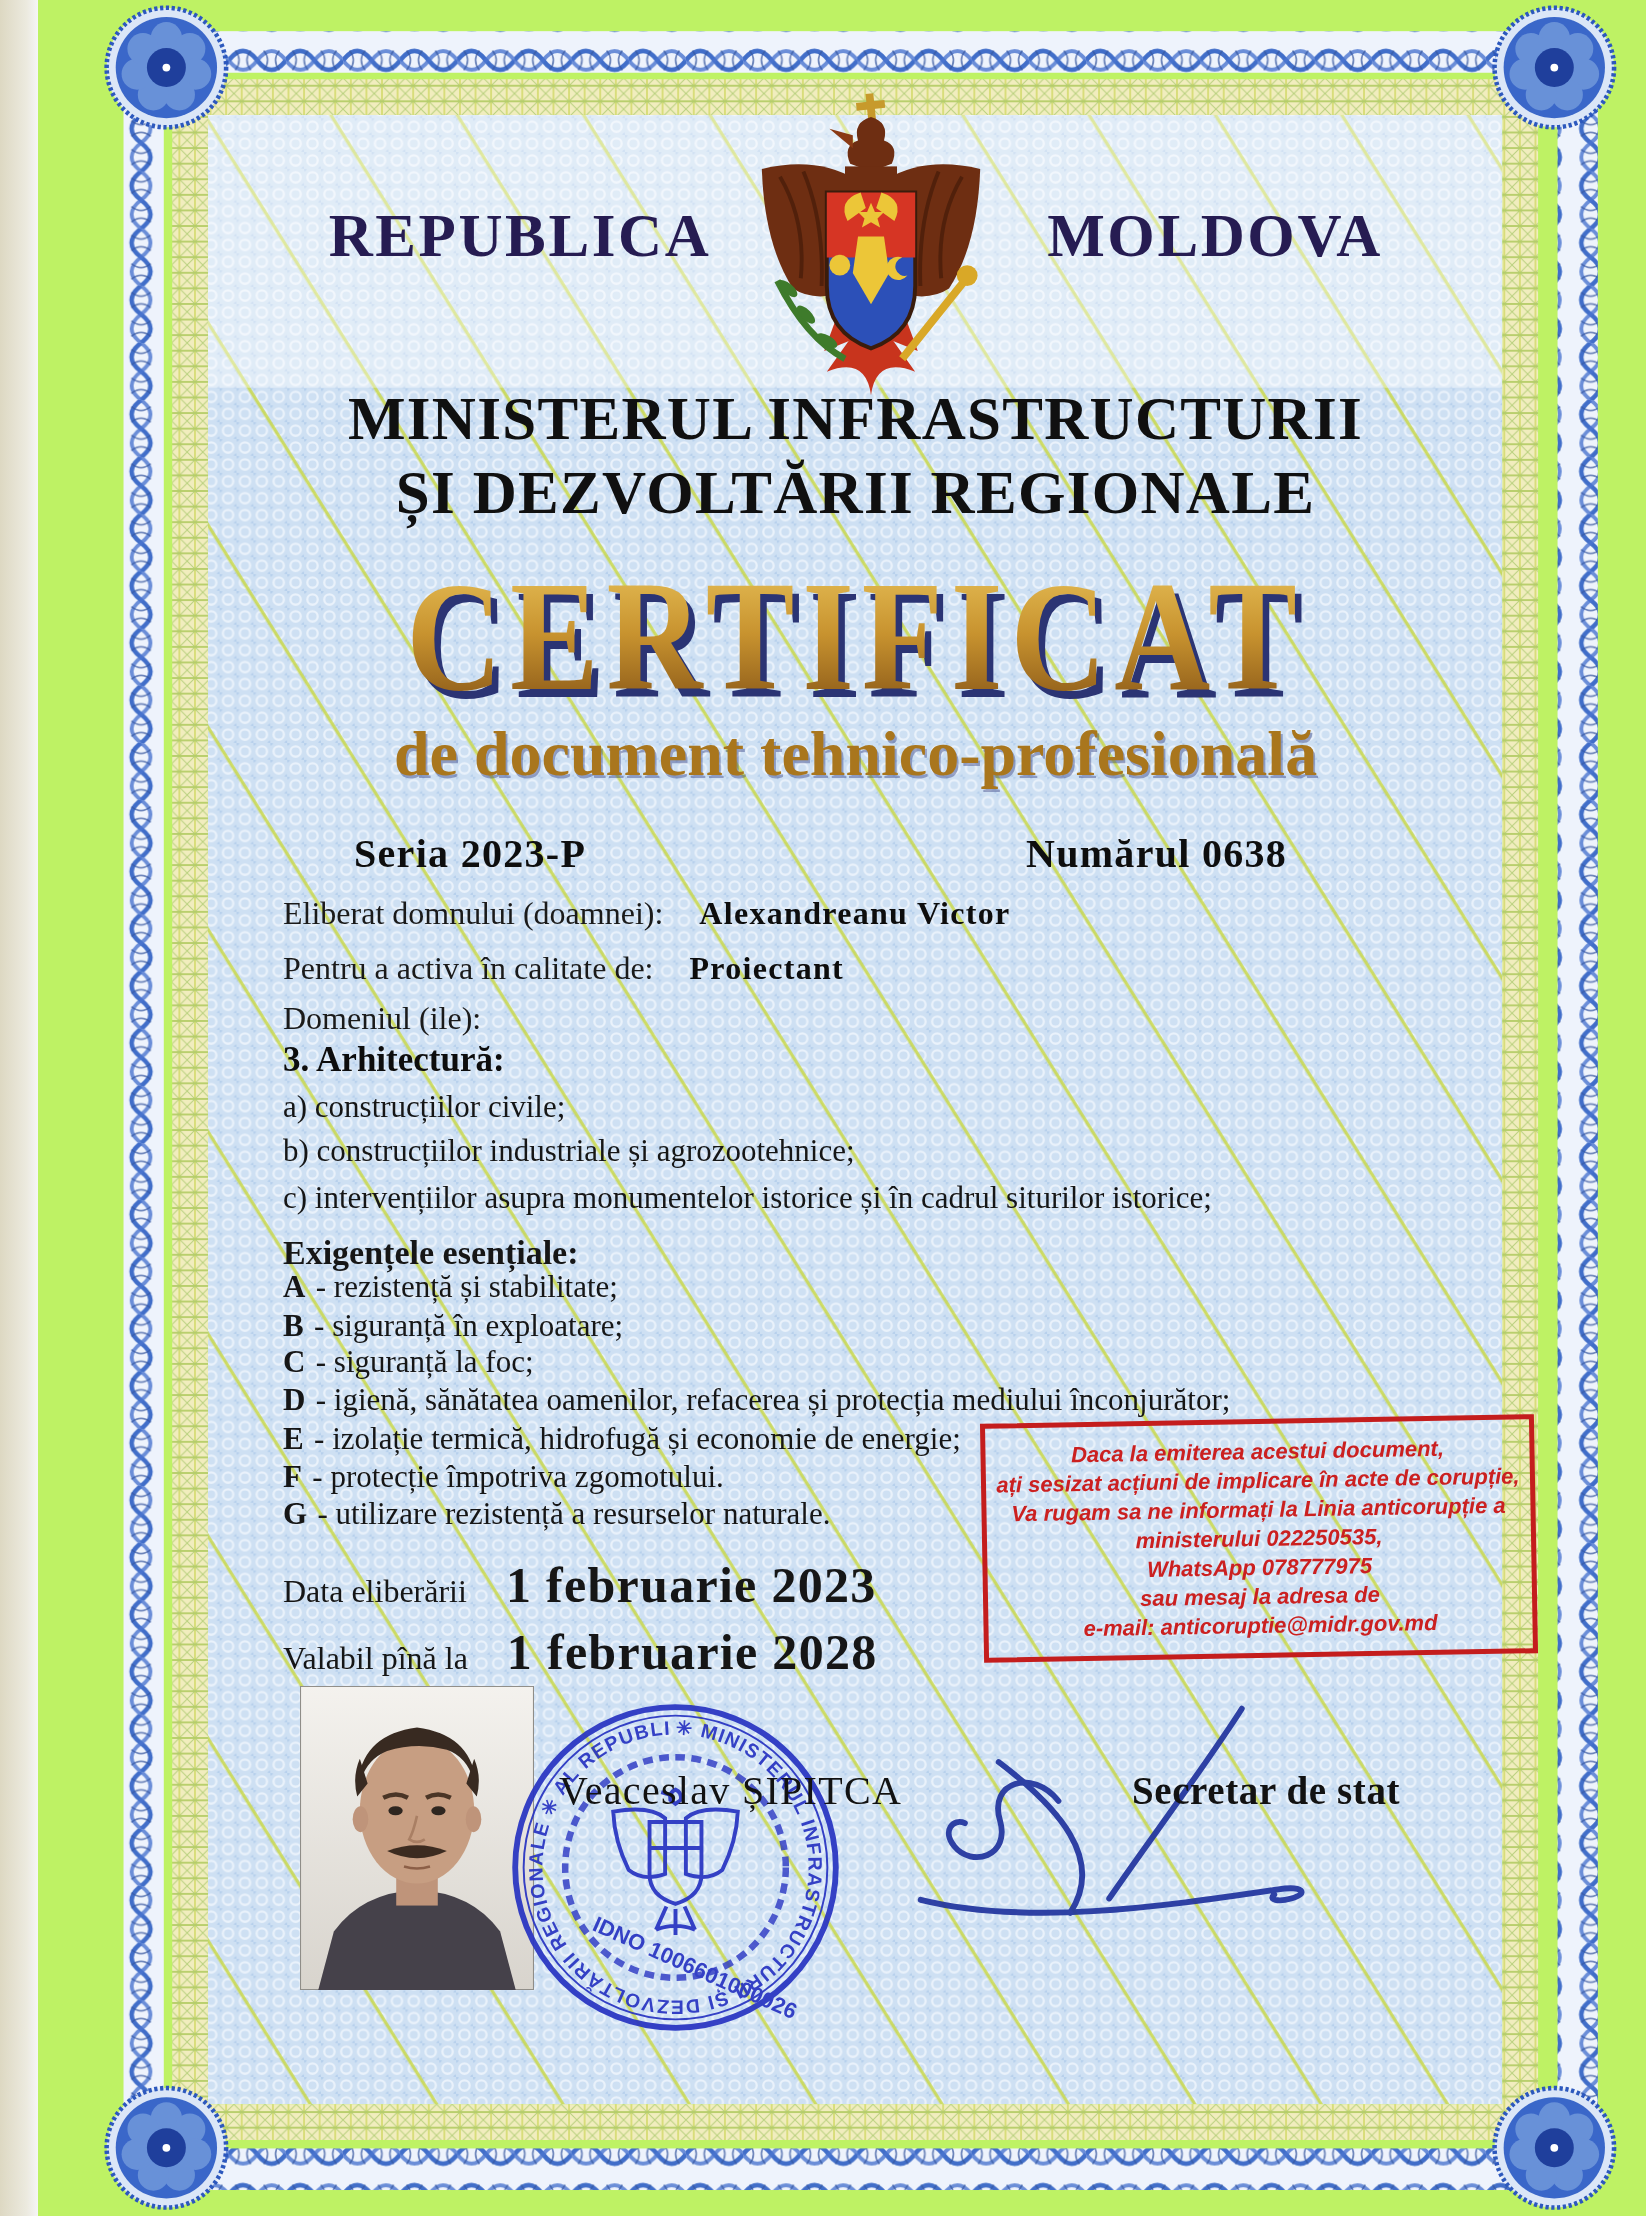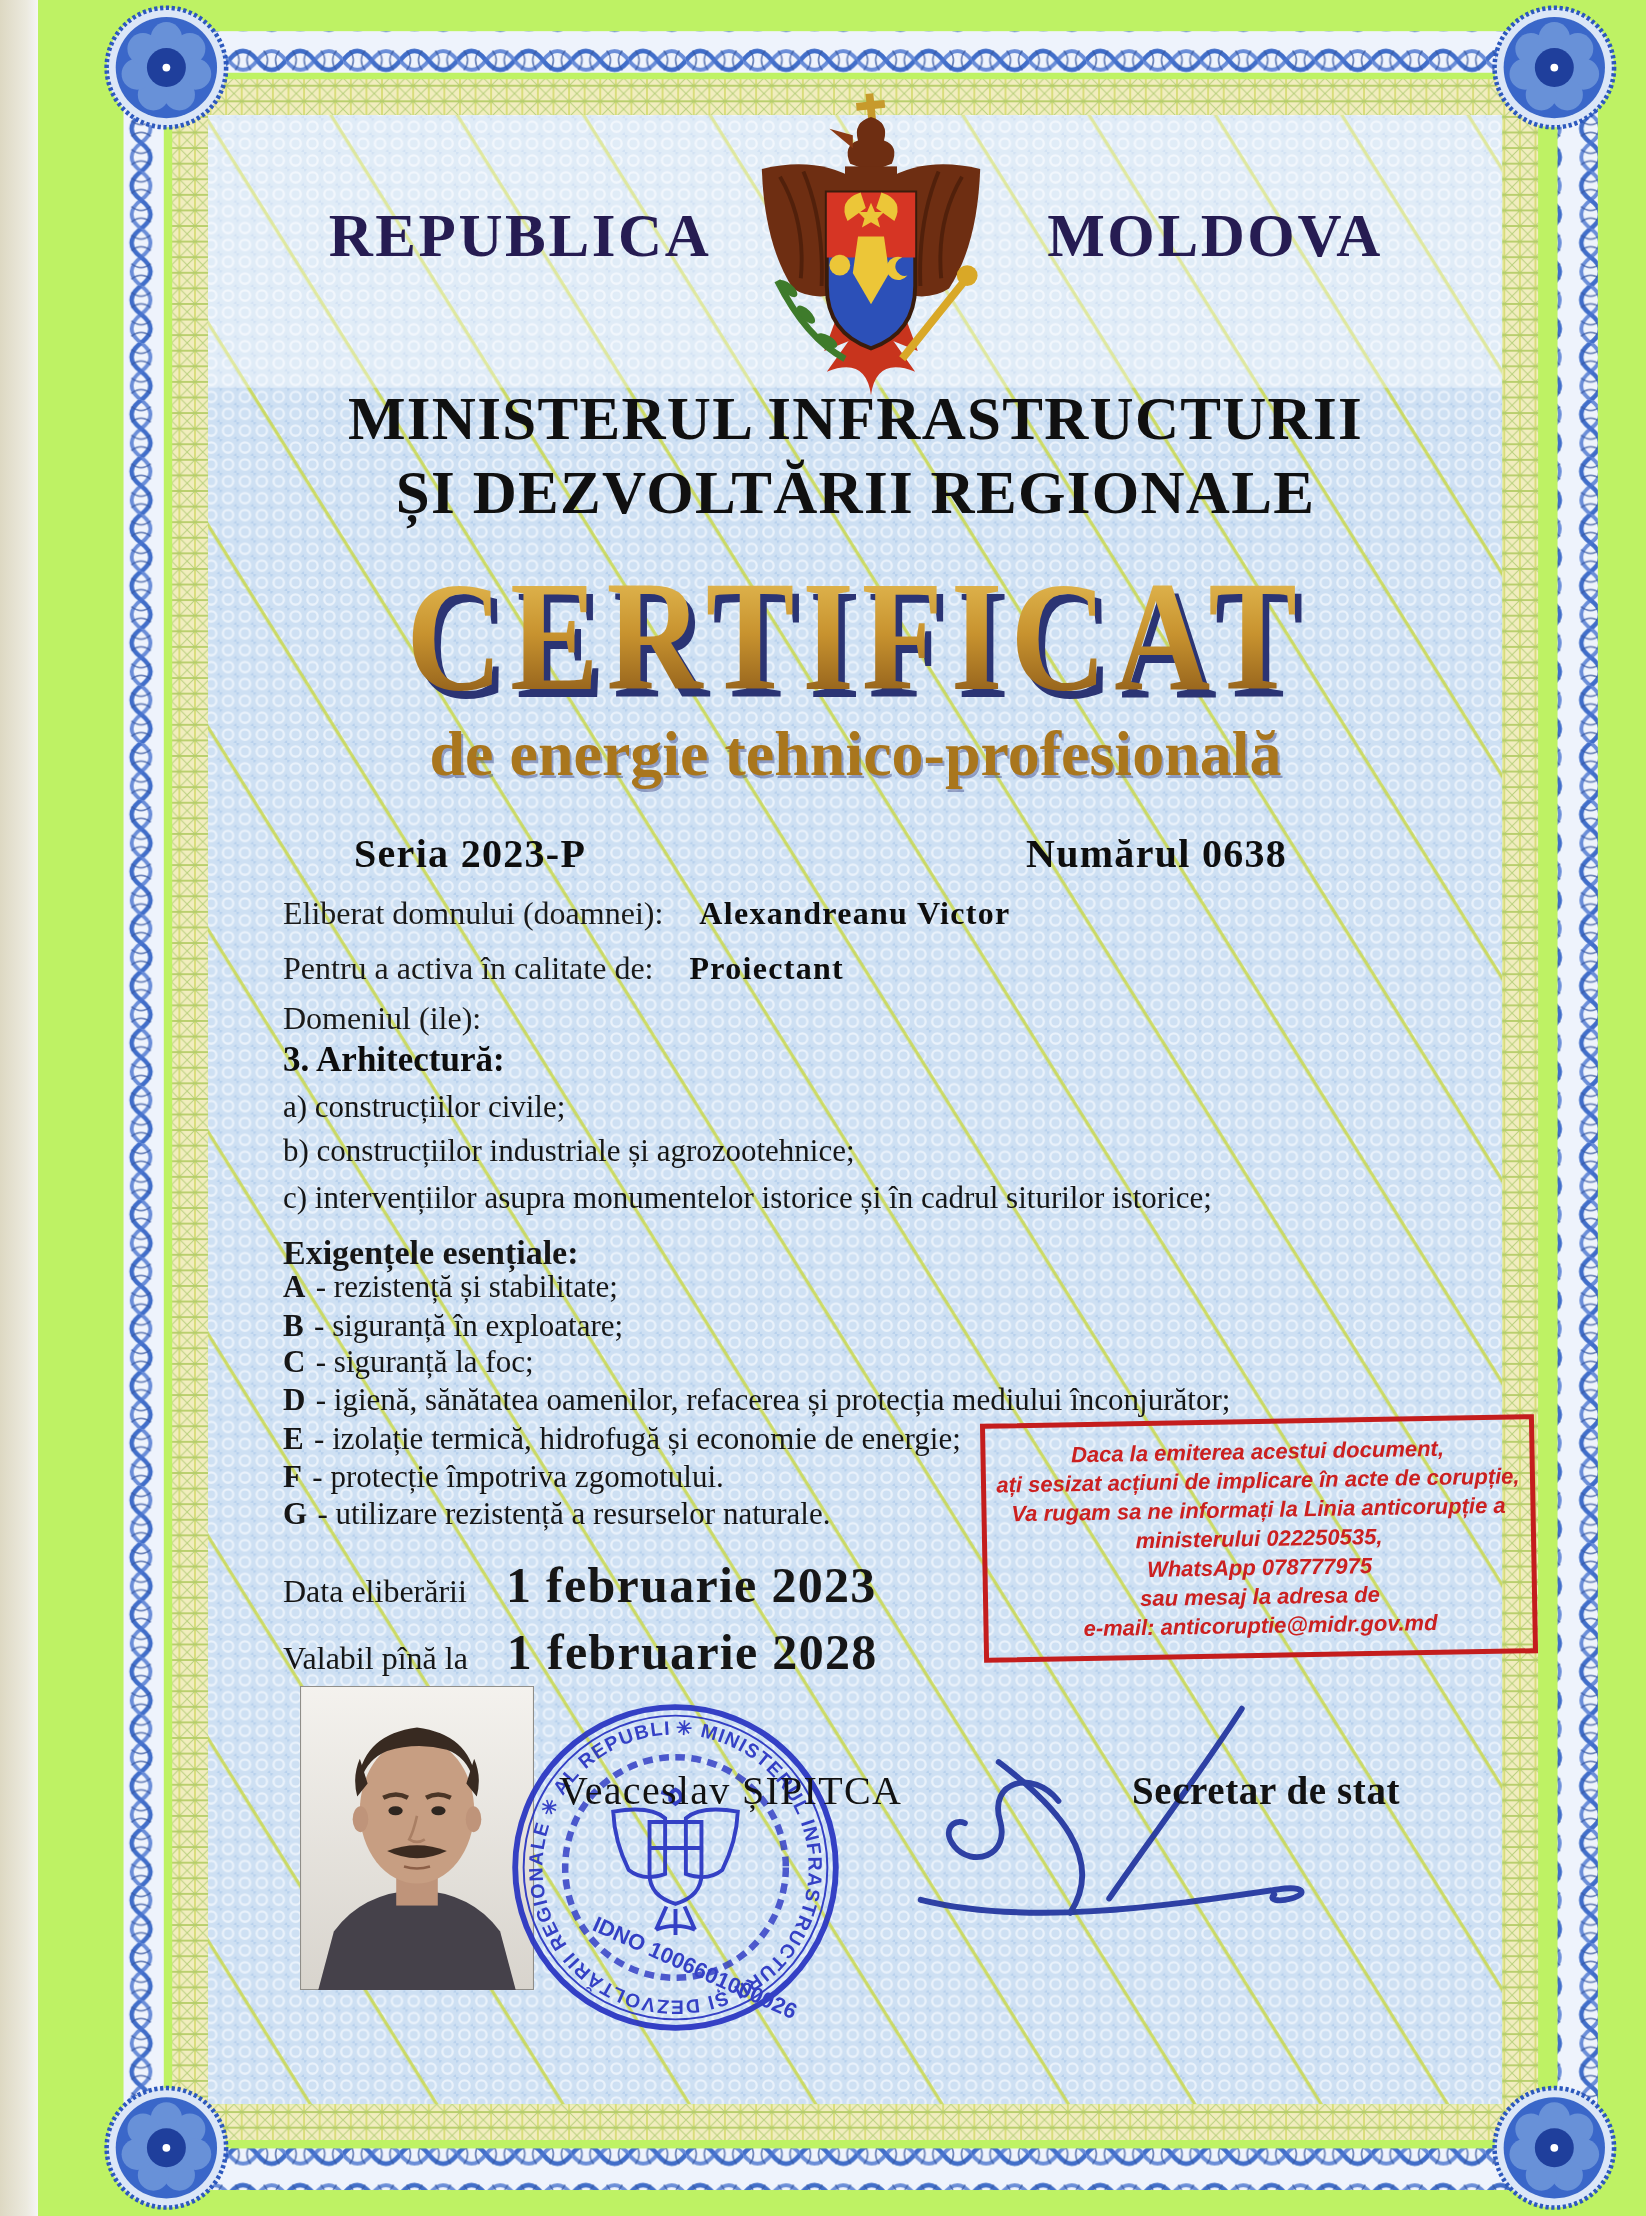--- a/index.html
+++ b/index.html
@@ -174,21 +174,21 @@
       </g>
     <path d="M172 146 L124 206" stroke="#d9a827" stroke-width="6"></path>
     <circle cx="174" cy="142" r="8" fill="#d9a827"></circle>
   </svg>
 
   <div id="ministry1" class="abs ministry content">MINISTERUL INFRASTRUCTURII</div>
   <div id="ministry2" class="abs ministry content">ȘI DEZVOLTĂRII REGIONALE</div>
 
   <div class="abs cert-title cert-shadow content">CERTIFICAT</div>
   <div class="abs cert-title cert-gold content">CERTIFICAT</div>
-  <div class="abs cert-sub content">de energie tehnico-profesională</div>
+  <div class="abs cert-sub content">de document tehnico-profesională</div>
 
   <div id="seria" class="abs serial content">Seria 2023-P</div>
   <div id="numar" class="abs serial content">Numărul 0638</div>
 
   <div id="row-issued" class="abs row content">
     <span class="lbl">Eliberat domnului (doamnei):</span>
     <span class="val">Alexandreanu Victor</span>
   </div>
   <div id="row-role" class="abs row content">
     <span class="lbl">Pentru a activa în calitate de:</span>

